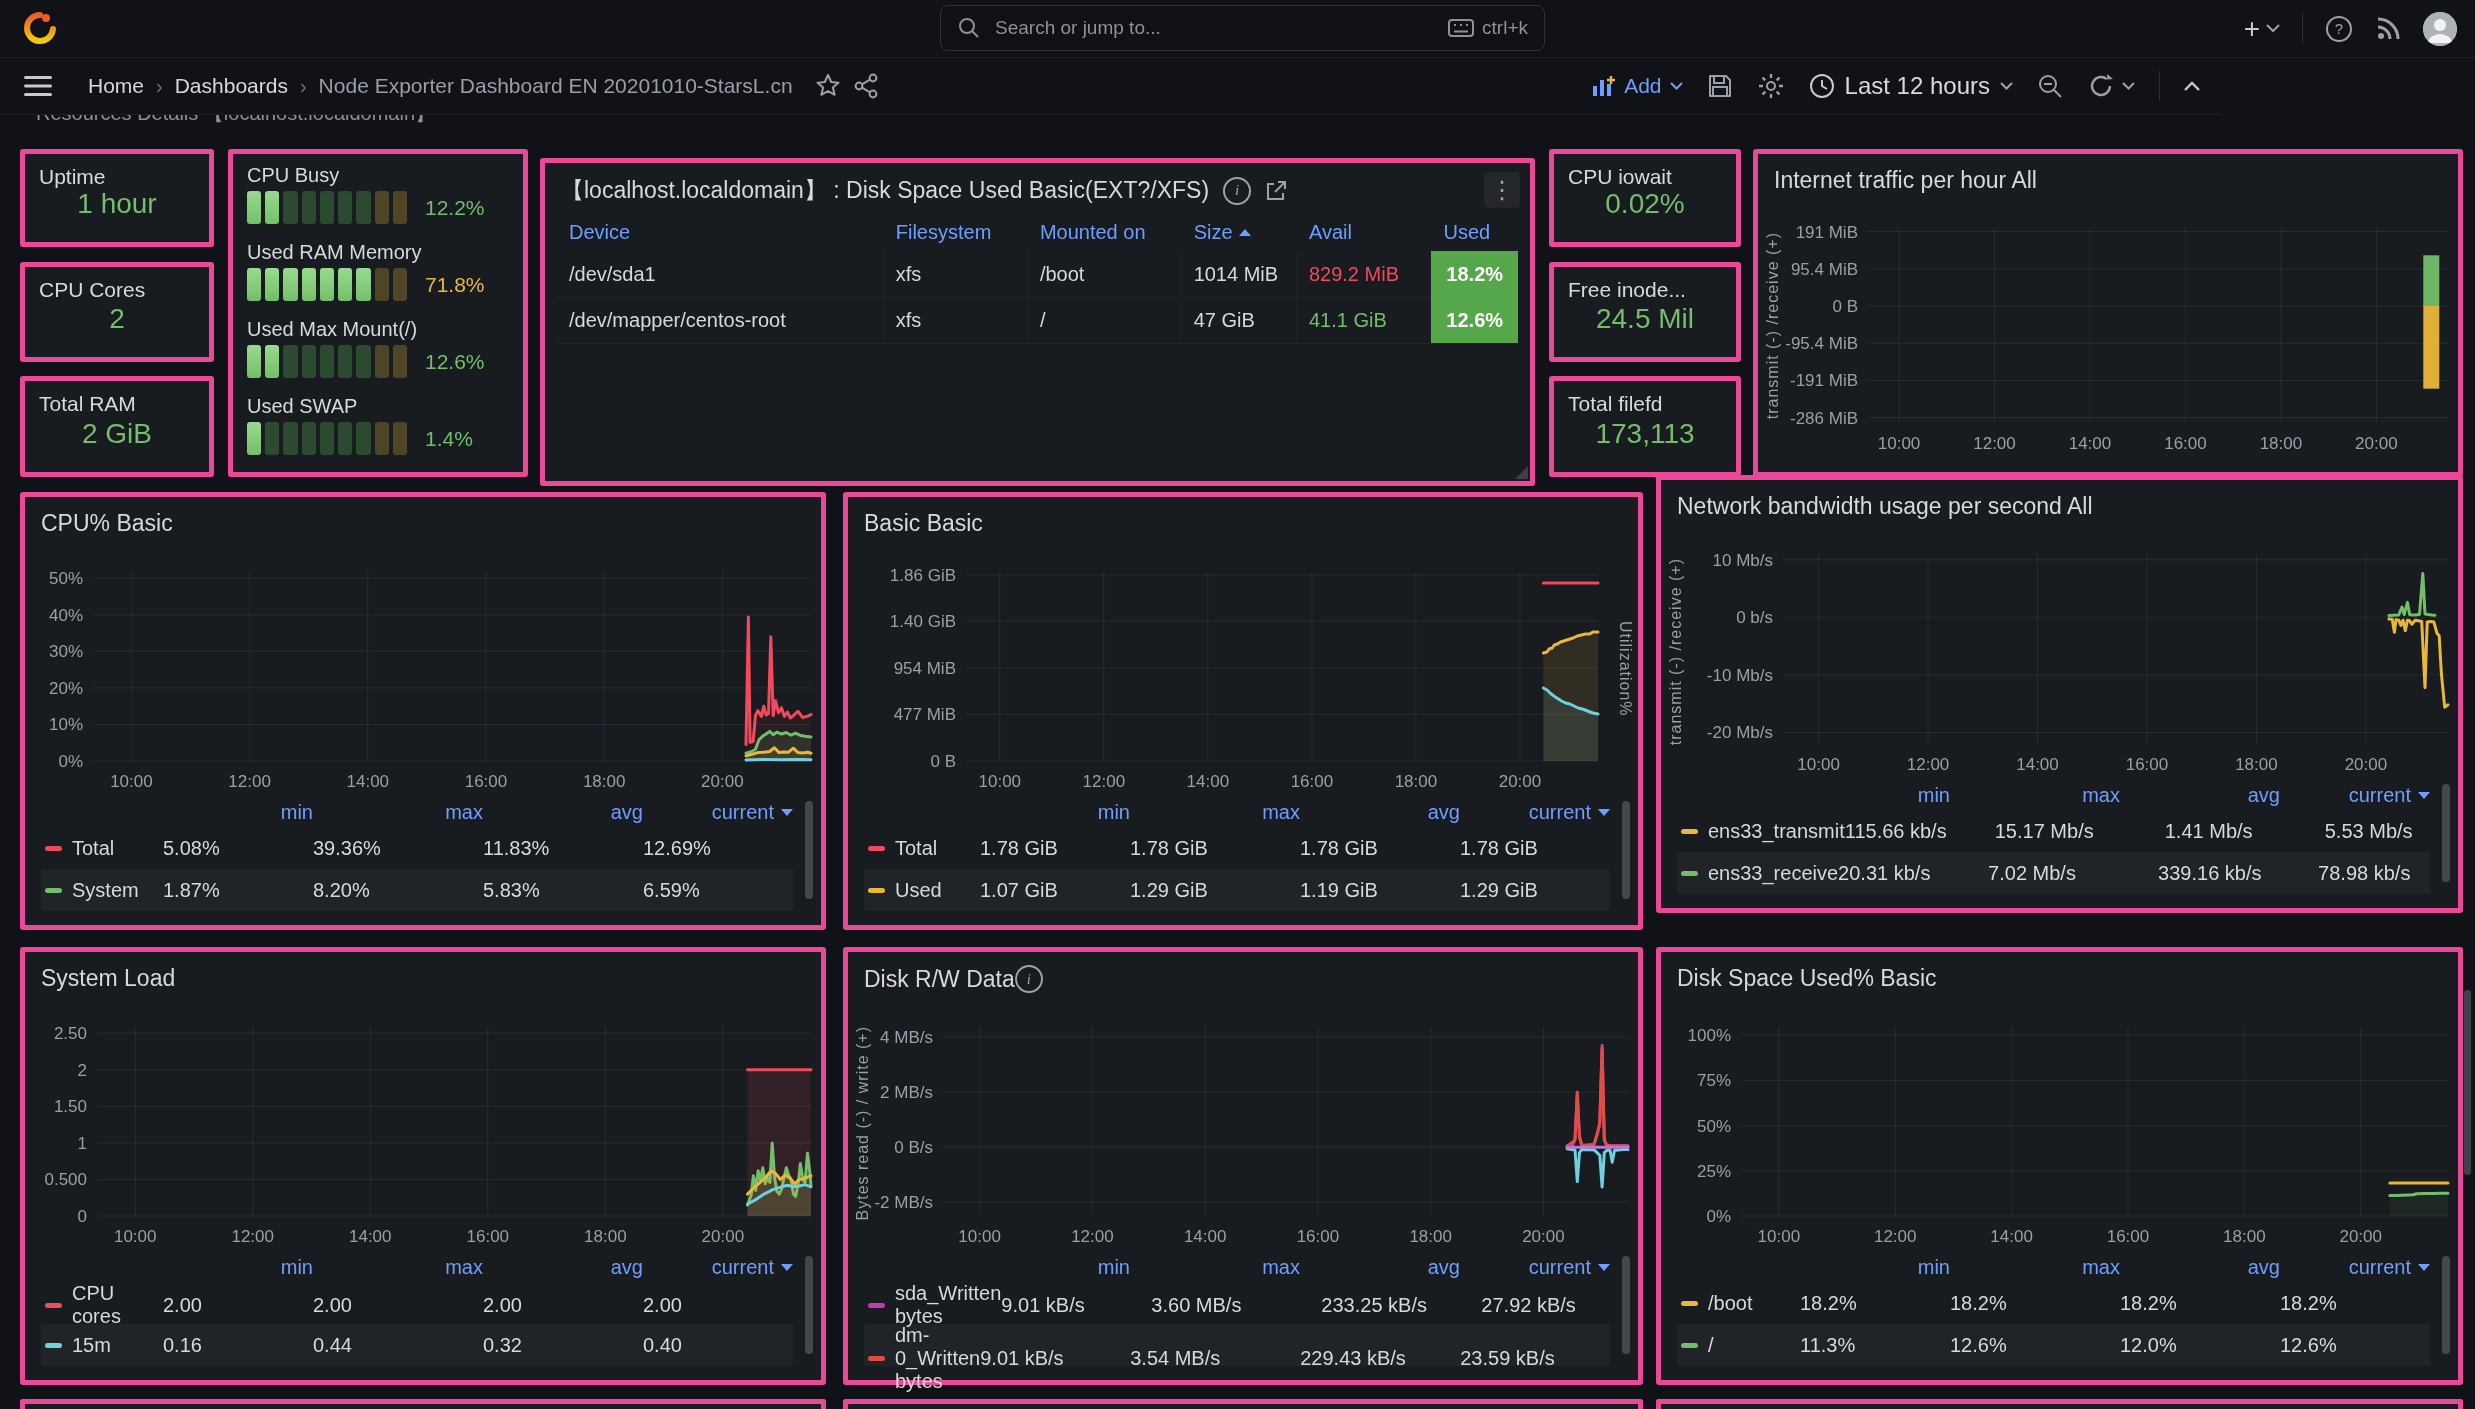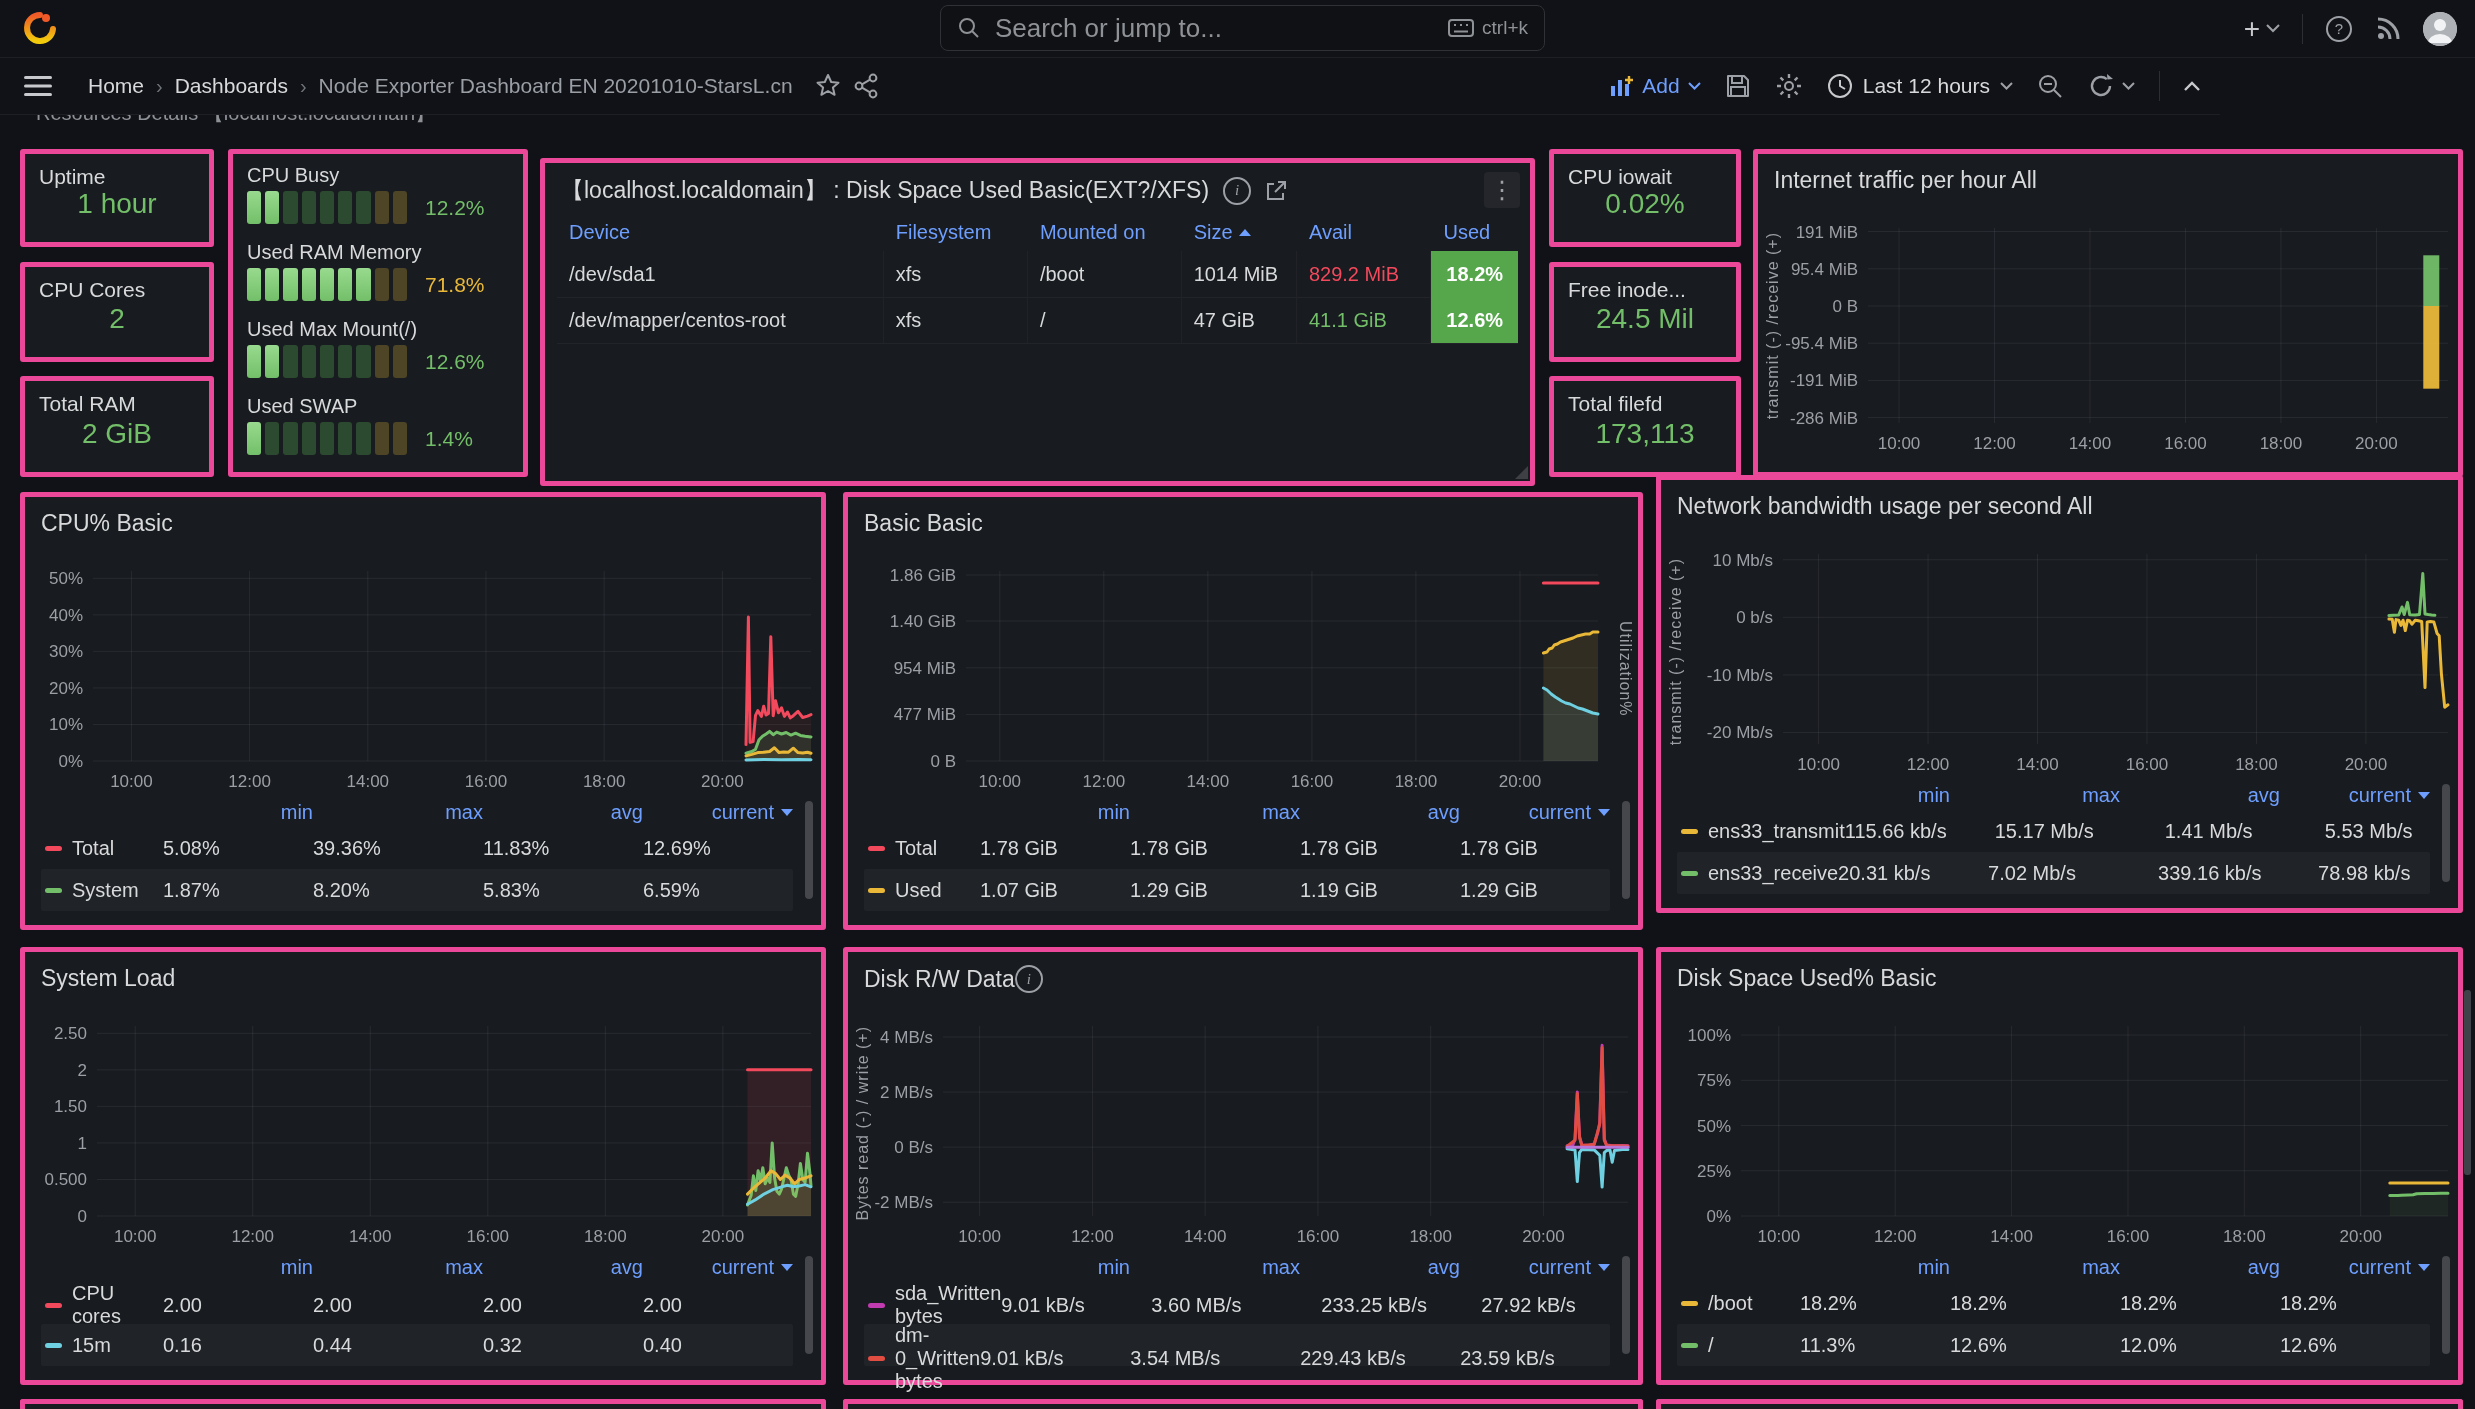--- a/index.html
+++ b/index.html
@@ -9,35 +9,35 @@
   #topbar{position:absolute;left:0;top:0;width:2475px;height:57px;background:#111217;
           border-bottom:1px solid #1d1f24;z-index:6;}
   #toolbar{position:absolute;left:0;top:58px;width:2220px;height:56px;background:#111217;
            border-bottom:1px solid #1d1f24;z-index:5;display:flex;align-items:center;}
   .icon-btn{display:inline-flex;align-items:center;justify-content:center;color:#9da0a6;cursor:pointer;}
   svg.ic{display:block;}
   #logo{position:absolute;left:22px;top:11px;width:36px;height:36px;}
   #searchbox{position:absolute;left:940px;top:5px;width:605px;height:46px;background:#101114;
              border:1px solid #2f3136;border-radius:8px;display:flex;align-items:center;padding:0 16px;box-sizing:border-box;}
   #searchbox input{flex:1;background:transparent;border:none;outline:none;color:#ef4444;
-                   font-size:26px;font-family:"Liberation Sans",sans-serif;margin-left:12px;}
+                   font-size:19px;font-family:"Liberation Sans",sans-serif;margin-left:12px;}
   #searchbox input::placeholder{color:#8e9196;}
   .shortcut{display:flex;align-items:center;gap:8px;color:#8e9196;font-size:19px;}
   #topbar-right{position:absolute;right:18px;top:0;height:57px;display:flex;align-items:center;gap:22px;}
   .tb-divider{width:1px;height:30px;background:#2c2e33;}
   #avatar{width:34px;height:34px;border-radius:50%;background:#c2c4c8;display:flex;align-items:center;justify-content:center;overflow:hidden;}
   
   #hamburger{margin-left:24px;}
   #breadcrumb{display:flex;align-items:center;gap:12px;margin-left:36px;font-size:21px;}
   .crumb{color:#d8d9da;cursor:pointer;}
   .crumb.dim{color:#9a9ea5;}
   .crumb-sep{color:#6f737a;font-size:20px;}
   #toolbar-right{margin-left:auto;display:flex;align-items:center;gap:24px;margin-right:20px;}
   #add-btn{display:flex;align-items:center;gap:8px;color:#6e9fff;font-size:21px;cursor:pointer;}
-  #time-btn{display:flex;align-items:center;gap:10px;color:#d8d9da;font-size:21px;cursor:pointer;}
+  #time-btn{display:flex;align-items:center;gap:10px;color:#d8d9da;font-size:24px;cursor:pointer;}
   
   #row-title{position:absolute;left:36px;top:100px;font-size:20px;color:#8d9096;z-index:1;white-space:nowrap;}
   
   .panel{position:absolute;background:#181b1f;border:5px solid #ec4899;border-radius:3px;box-sizing:border-box;}
   .ptitle{position:absolute;top:13px;left:16px;font-size:23px;font-weight:500;color:#d8d9da;cursor:pointer;white-space:nowrap;}
   
   .stat-title{position:absolute;top:11px;left:14px;font-size:21px;font-weight:500;color:#d8d9da;}
   .stat-value{position:absolute;left:0;right:0;bottom:22px;text-align:center;font-size:28px;font-weight:500;color:#73bf69;}
   
   .gauges{position:absolute;left:14px;top:10px;right:10px;}

